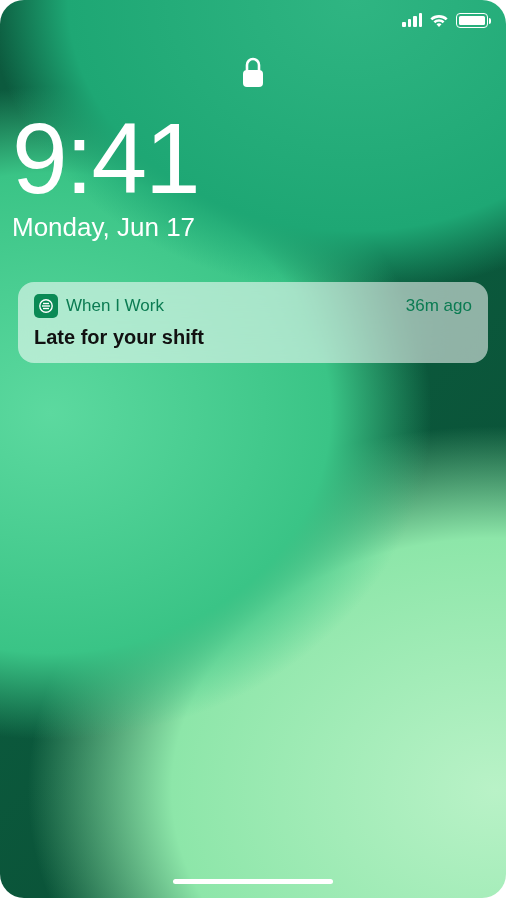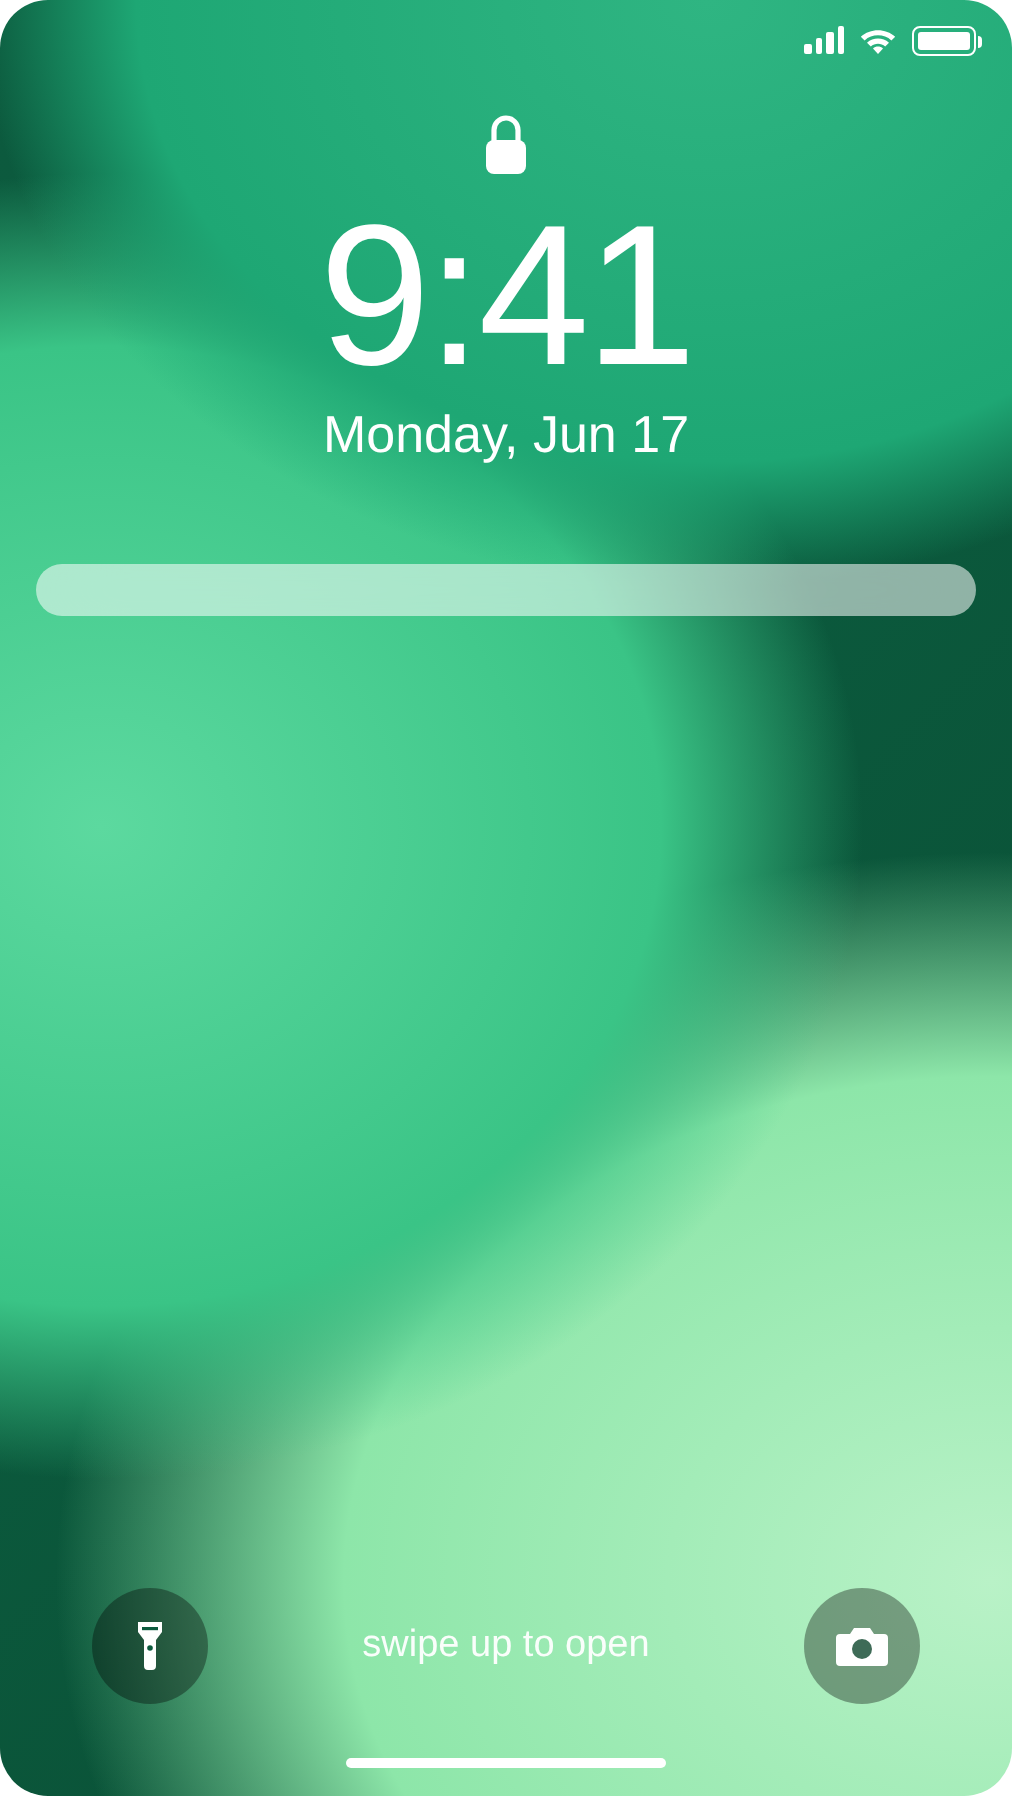--- a/index.html
+++ b/index.html
@@ -55,21 +55,21 @@
   }
 
   
   .lock-wrap {
     position:absolute; top:56px; left:0; right:0;
     display:flex; justify-content:center;
   }
   .lock-icon svg { display:block; }
 
   .clock {
-    position:absolute; top:98px; left:0; right:0; text-align:center;
+    position:absolute; top:108px; left:0; right:0; padding-left:12px;
   }
   .time {
     font-size: 100px; font-weight: 200; letter-spacing: -2px;
     line-height: 1;
   }
   .date {
     margin-top: 4px;
     font-size: 26px; font-weight: 400;
   }
 
@@ -154,33 +154,30 @@
       </svg>
     </div>
   </div>
 
   <div class="clock">
     <div class="time">9:41</div>
     <div class="date">Monday, Jun 17</div>
   </div>
 
   <div class="notification">
+    <div class="notif-header">
+      <div class="app-icon">
+        <svg width="16" height="16" viewBox="0 0 16 16">
+          <circle cx="8" cy="8" r="6.2" fill="none" stroke="#fff" stroke-width="1.4"></circle>
+          <line x1="4" y1="8" x2="12" y2="8" stroke="#fff" stroke-width="1.4"></line>
+          <line x1="5" y1="5.5" x2="11" y2="5.5" stroke="#fff" stroke-width="1.4"></line>
+          <line x1="5" y1="10.5" x2="11" y2="10.5" stroke="#fff" stroke-width="1.4"></line>
+        </svg>
+      </div>
+      <div class="app-name">When I Work</div>
+      <div class="notif-time">36m ago</div>
+    </div>
+    <div class="notif-title">Late for your shift</div>
   </div>
 
-  <div class="bottom-row">
-    <div class="action-btn">
-      <svg width="22" height="30" viewBox="0 0 22 30">
-        <path d="M5 3 h12 v5 l-3 4 v13 a2 2 0 0 1 -2 2 h-2 a2 2 0 0 1 -2 -2 V12 l-3 -4 Z" fill="#fff"></path>
-        <rect x="7" y="5.5" width="8" height="1.6" fill="#0b5a3d"></rect>
-        <circle cx="11" cy="16" r="1.4" fill="#0b5a3d"></circle>
-      </svg>
-    </div>
-    <div class="swipe-hint">swipe up to open</div>
-    <div class="action-btn">
-      <svg width="30" height="24" viewBox="0 0 30 24">
-        <path d="M4 6 h5 l2 -3 h8 l2 3 h5 a2 2 0 0 1 2 2 v12 a2 2 0 0 1 -2 2 H4 a2 2 0 0 1 -2 -2 V8 a2 2 0 0 1 2 -2 Z" fill="#fff"></path>
-        <circle cx="15" cy="13.5" r="5" fill="#3e6b57"></circle>
-      </svg>
-    </div>
-  </div>
 
   <div class="home-indicator"></div>
 </div>
 
 </body></html>

